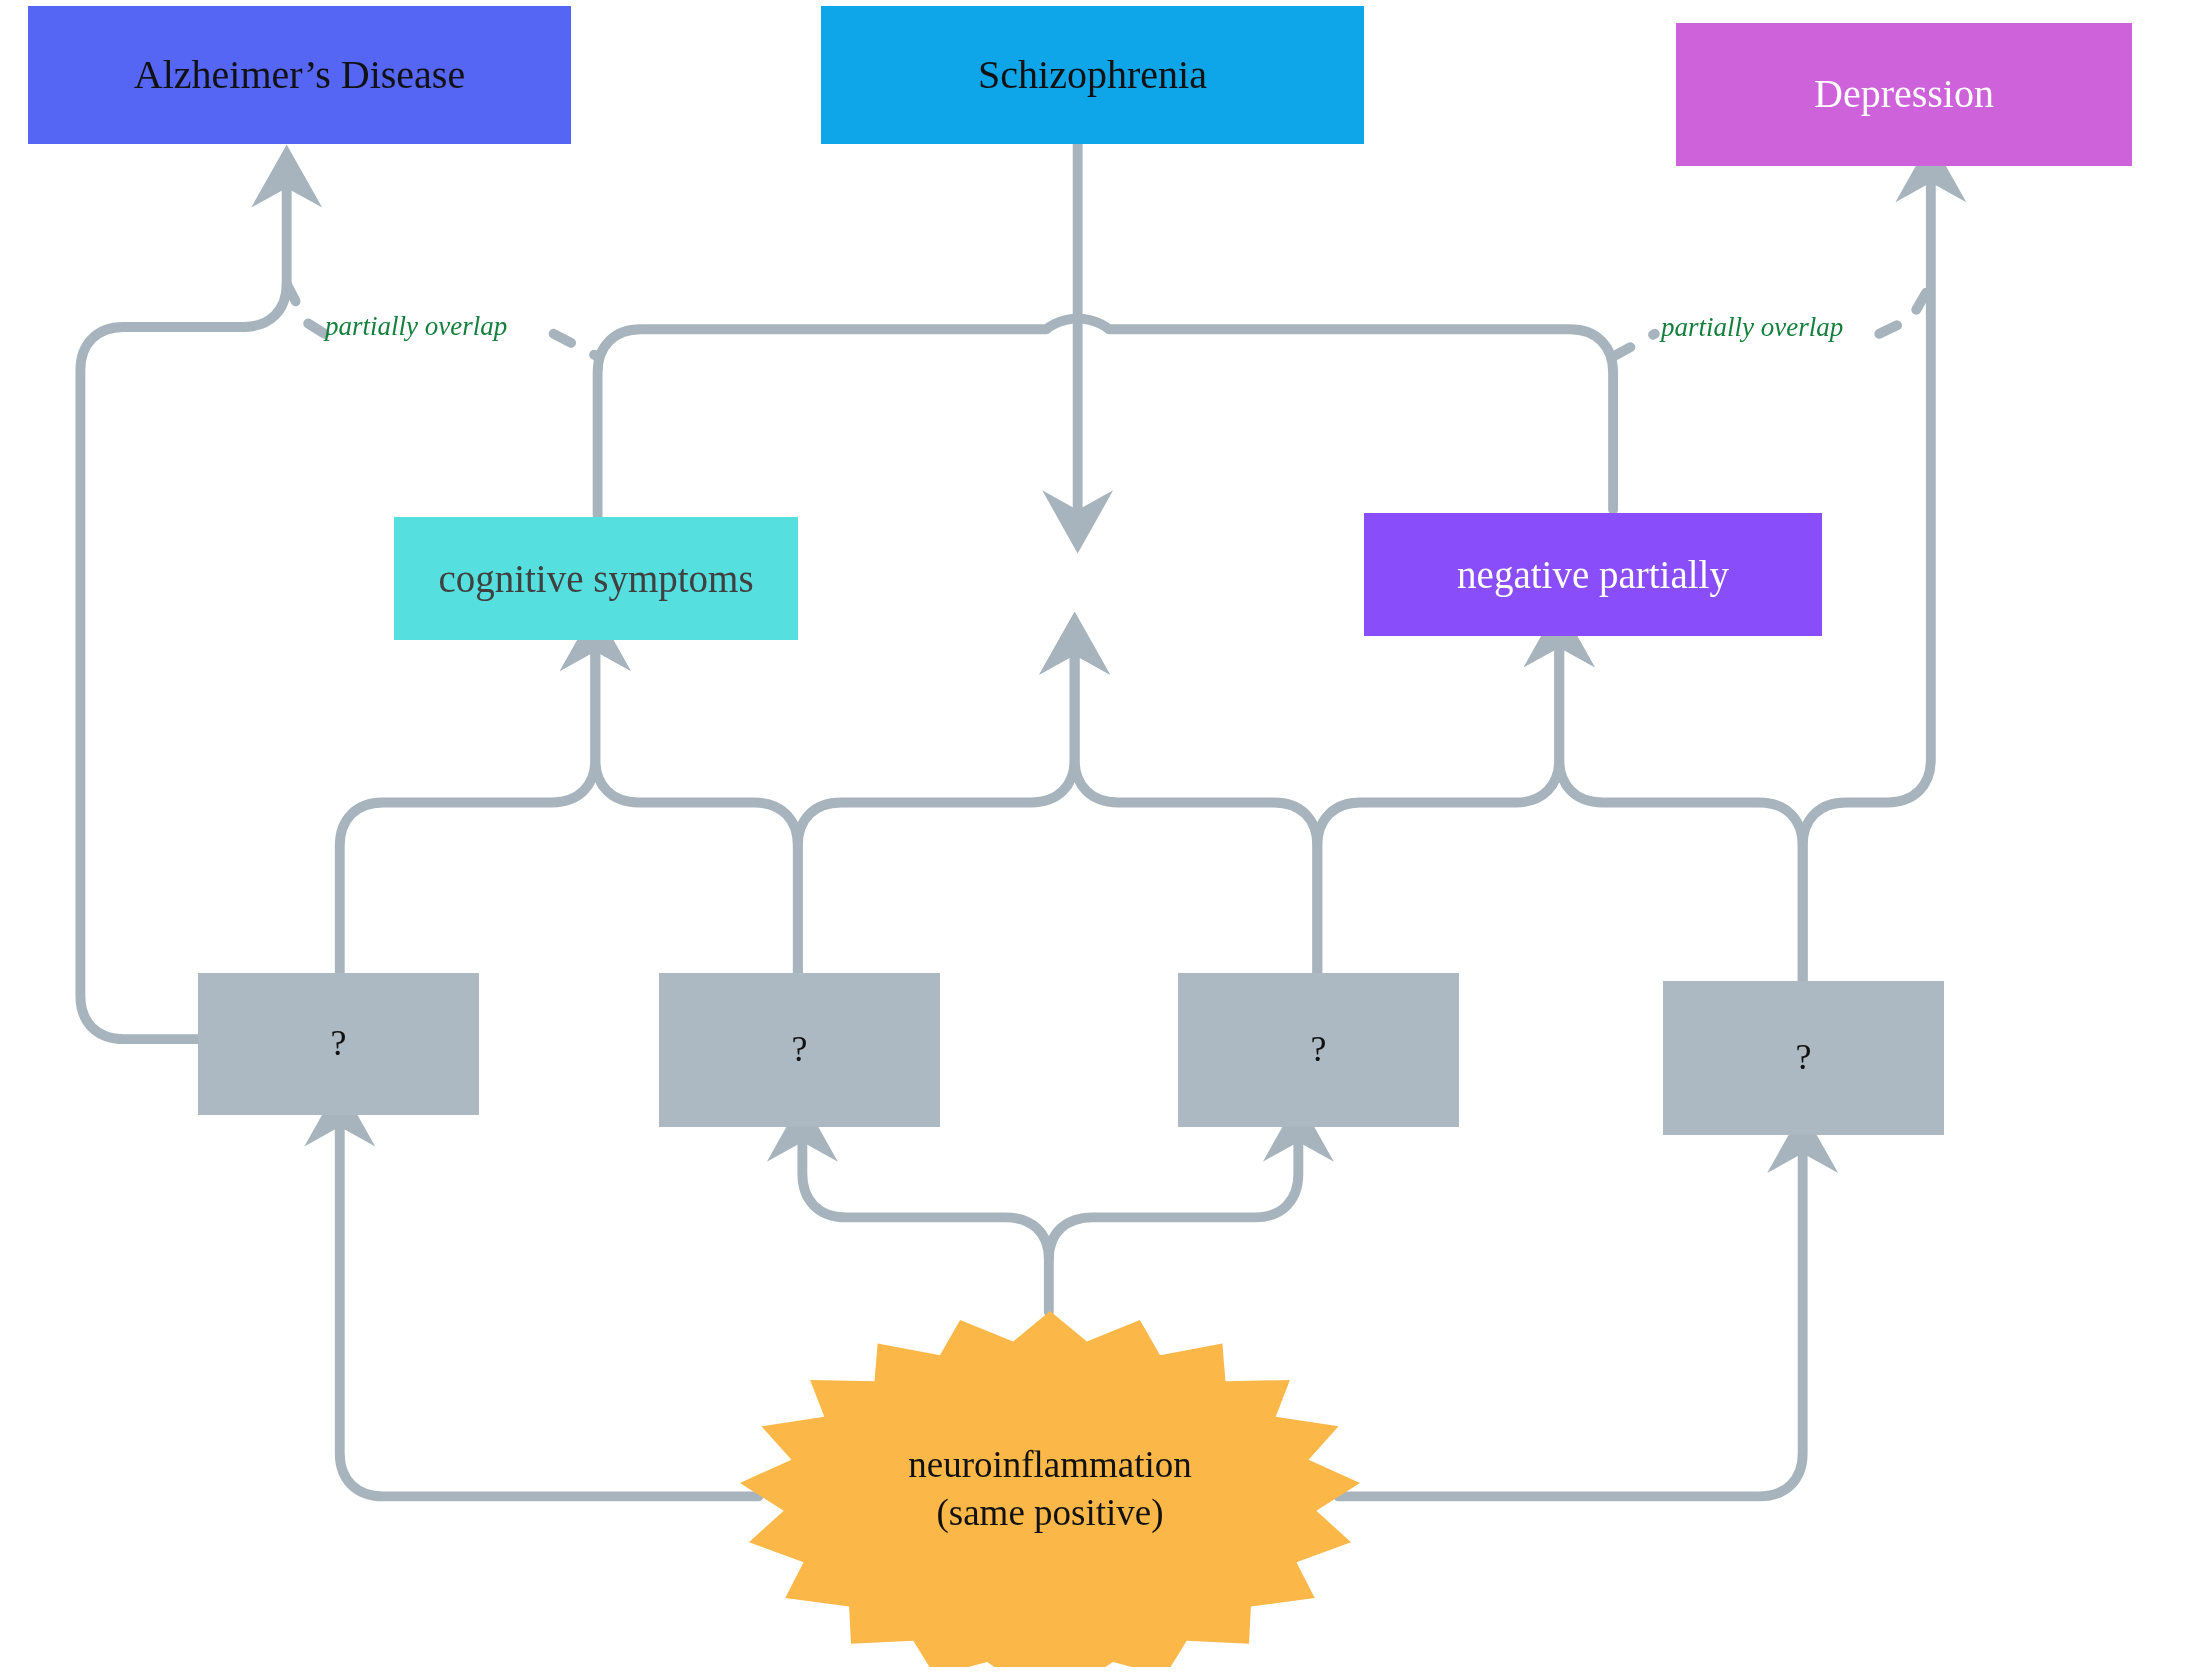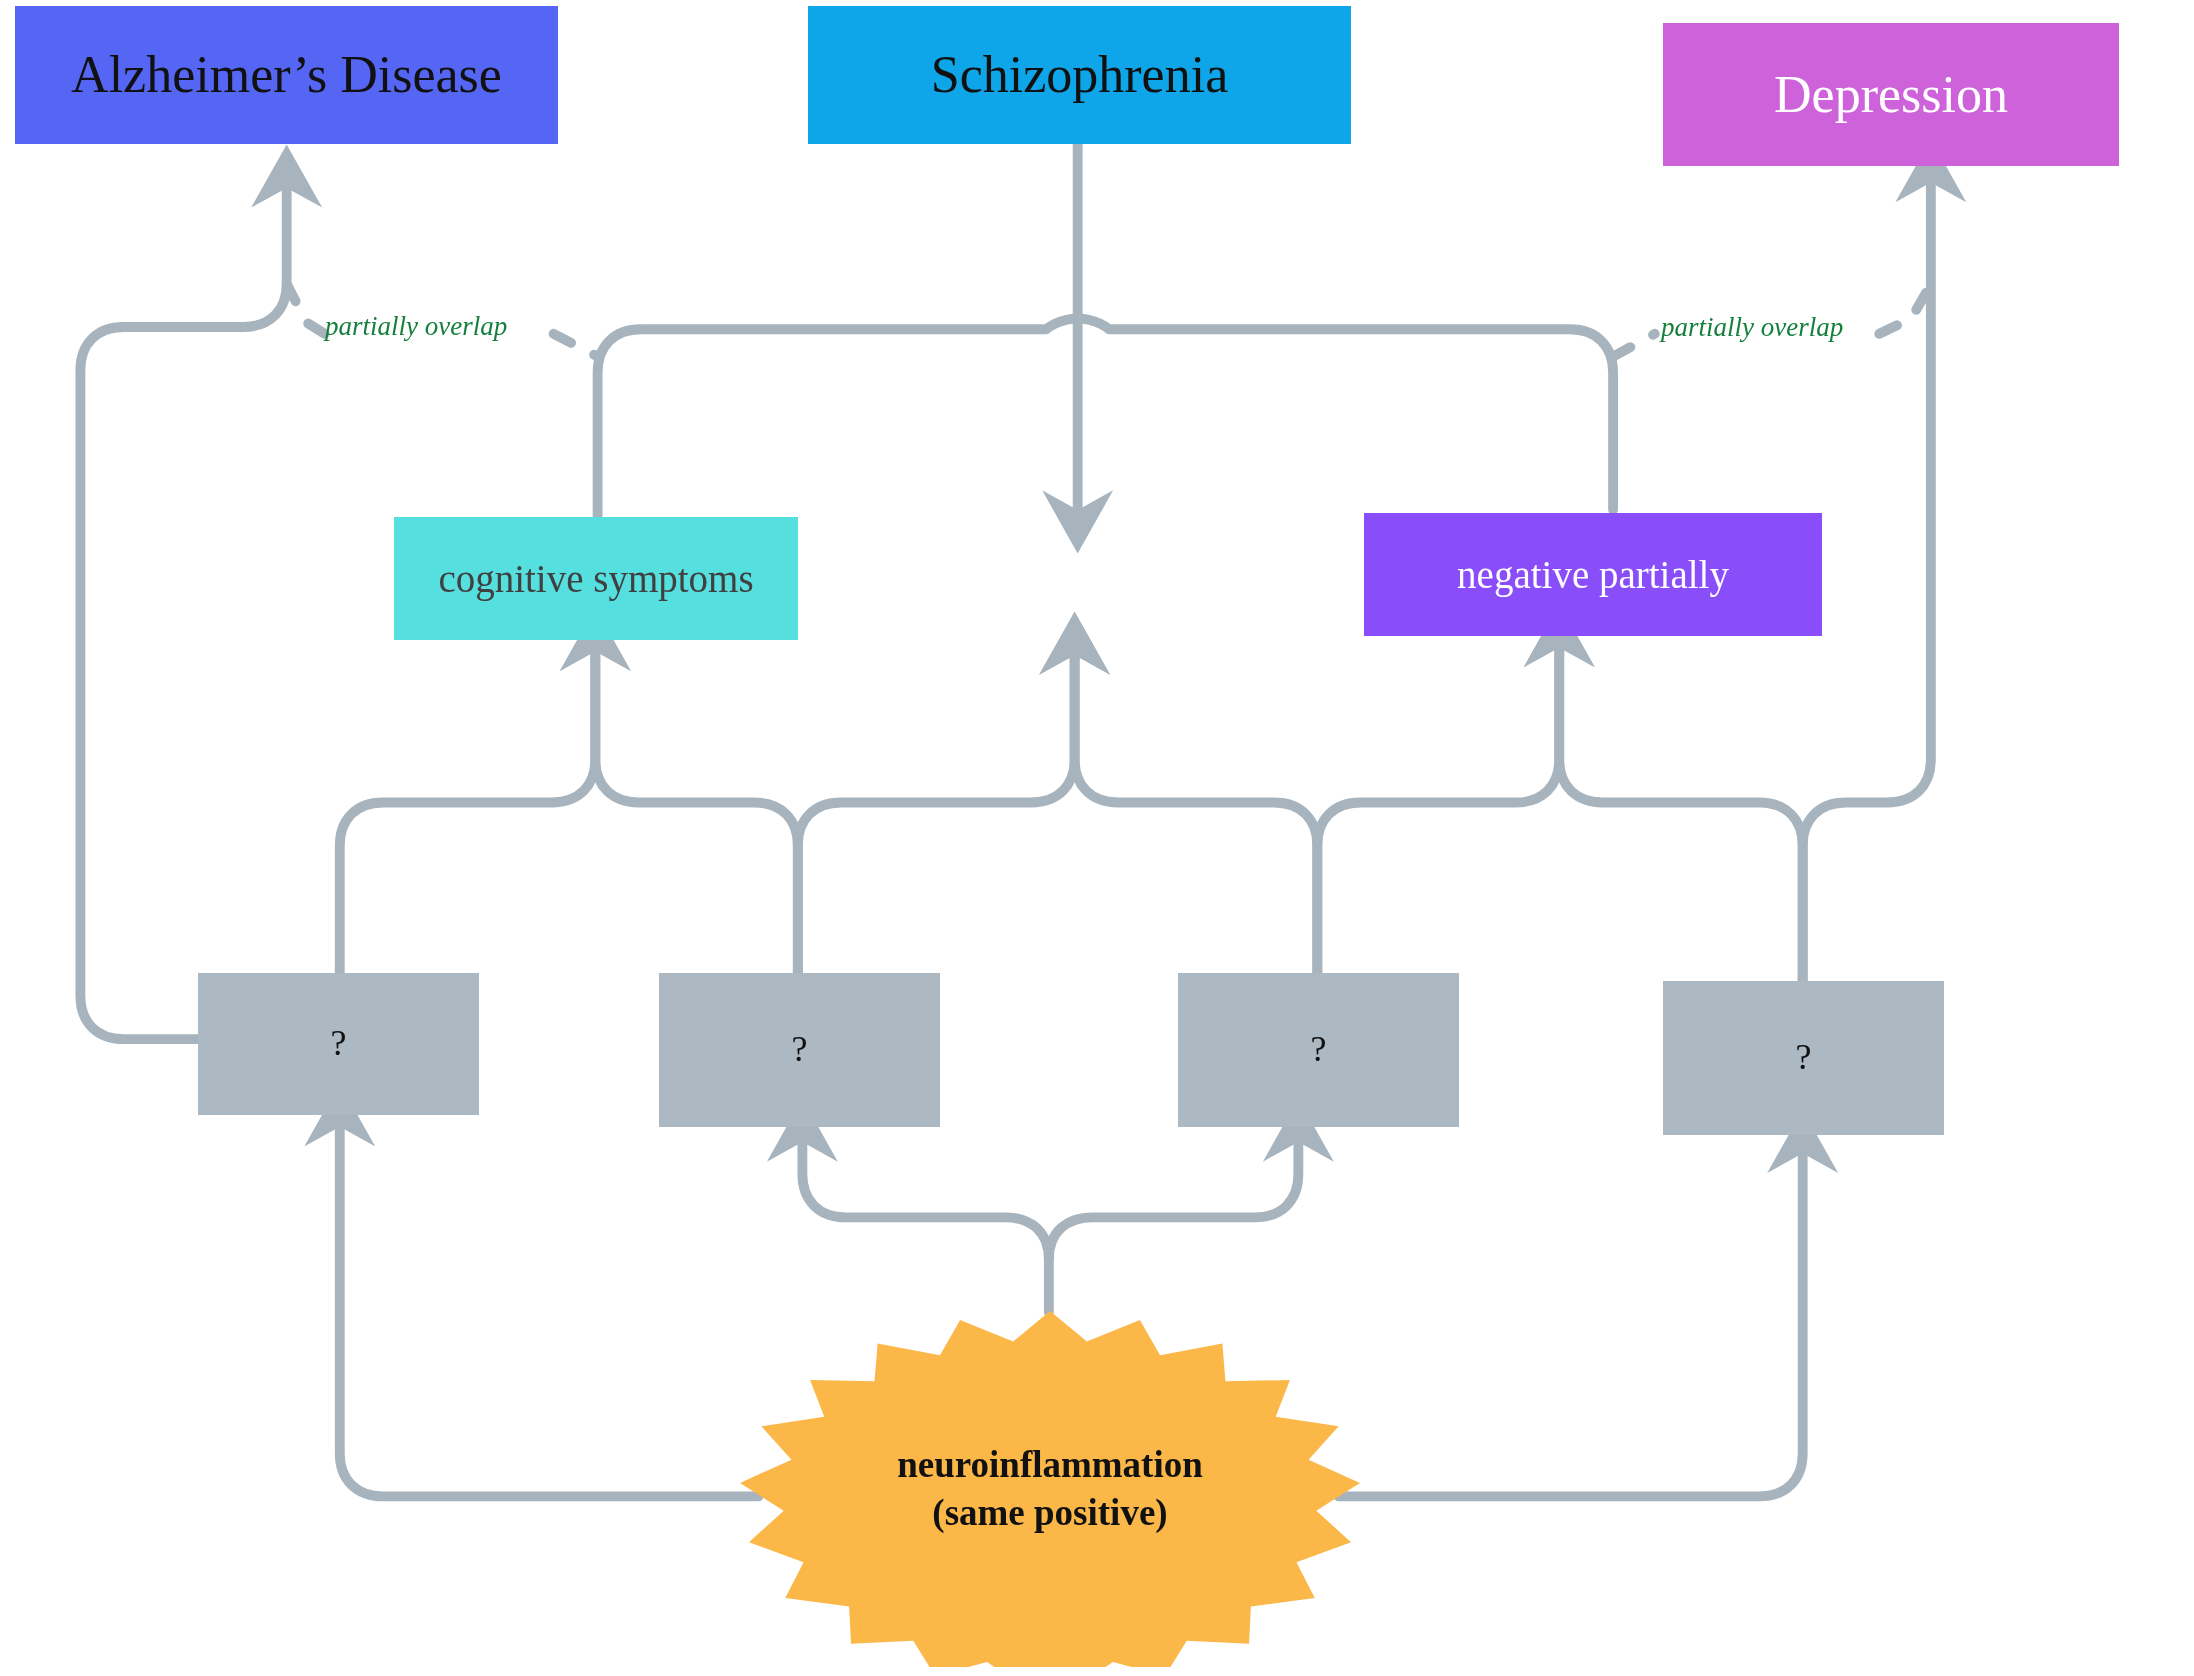--- a/index.html
+++ b/index.html
@@ -2,29 +2,29 @@
 <html style="font-size:12px"><head>
 <meta charset="utf-8">
 <title>Neuroinflammation Diagram</title>
 <style>
   html,body{margin:0;padding:0;background:#ffffff;}
   body{font-family:"Liberation Serif","DejaVu Serif",serif;}
   #stage{position:relative;width:2194px;height:1677px;background:#fff;overflow:hidden;}
   #wires{position:absolute;left:0;top:0;width:2194px;height:1677px;}
   .node{position:absolute;display:flex;align-items:center;justify-content:center;text-align:center;box-sizing:border-box;}
   .node span{display:block;line-height:1.22;}
-  .disease{font-size:52px;color:#111;}
+  .disease{font-size:40px;color:#111;margin-left:13px;}
   .symptom{font-size:39px;color:#404040;}
   .qbox{font-size:36px;color:#111;}
   .lightlabel{color:#ffffff;}
   .olabel{position:absolute;font-size:27px;color:#15803d;white-space:nowrap;font-style:italic;}
   .burstwrap{position:absolute;}
   .bursttext{position:absolute;left:0;top:0;width:100%;height:100%;display:flex;
              flex-direction:column;align-items:center;justify-content:center;
-             font-size:37px;color:#111;line-height:1.3;pointer-events:none;font-weight:bold;}
+             font-size:37px;color:#111;line-height:1.3;pointer-events:none;}
 </style>
 </head>
 <body>
 
 <div id="stage">
 
   <svg id="wires" viewBox="0 0 2893 2211" xmlns="http://www.w3.org/2000/svg">
     <defs>
       <marker id="ah" markerWidth="8" markerHeight="8" refX="3.2" refY="4" orient="auto" markerUnits="strokeWidth">
         <path d="M0,0.4 L6.4,4 L0,7.6 L2.0,4 Z" fill="#a7b4bd"></path>

